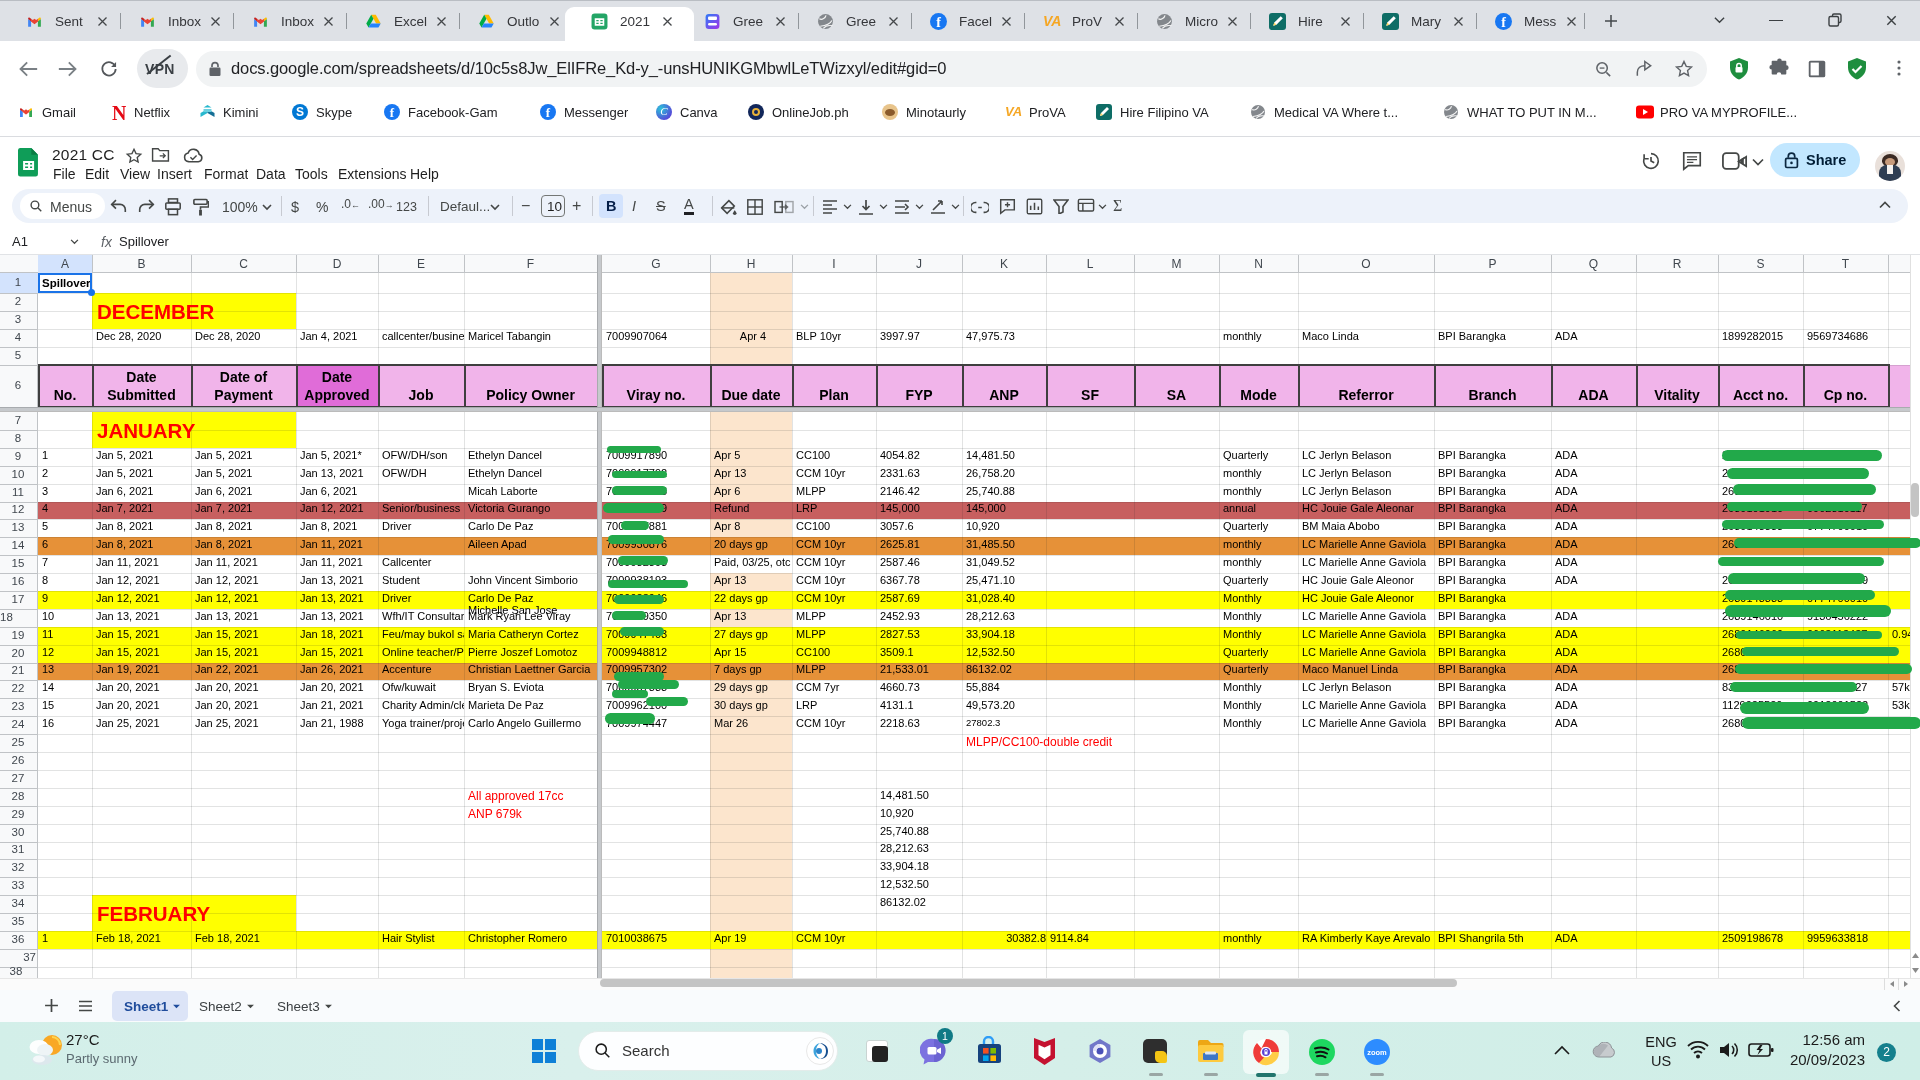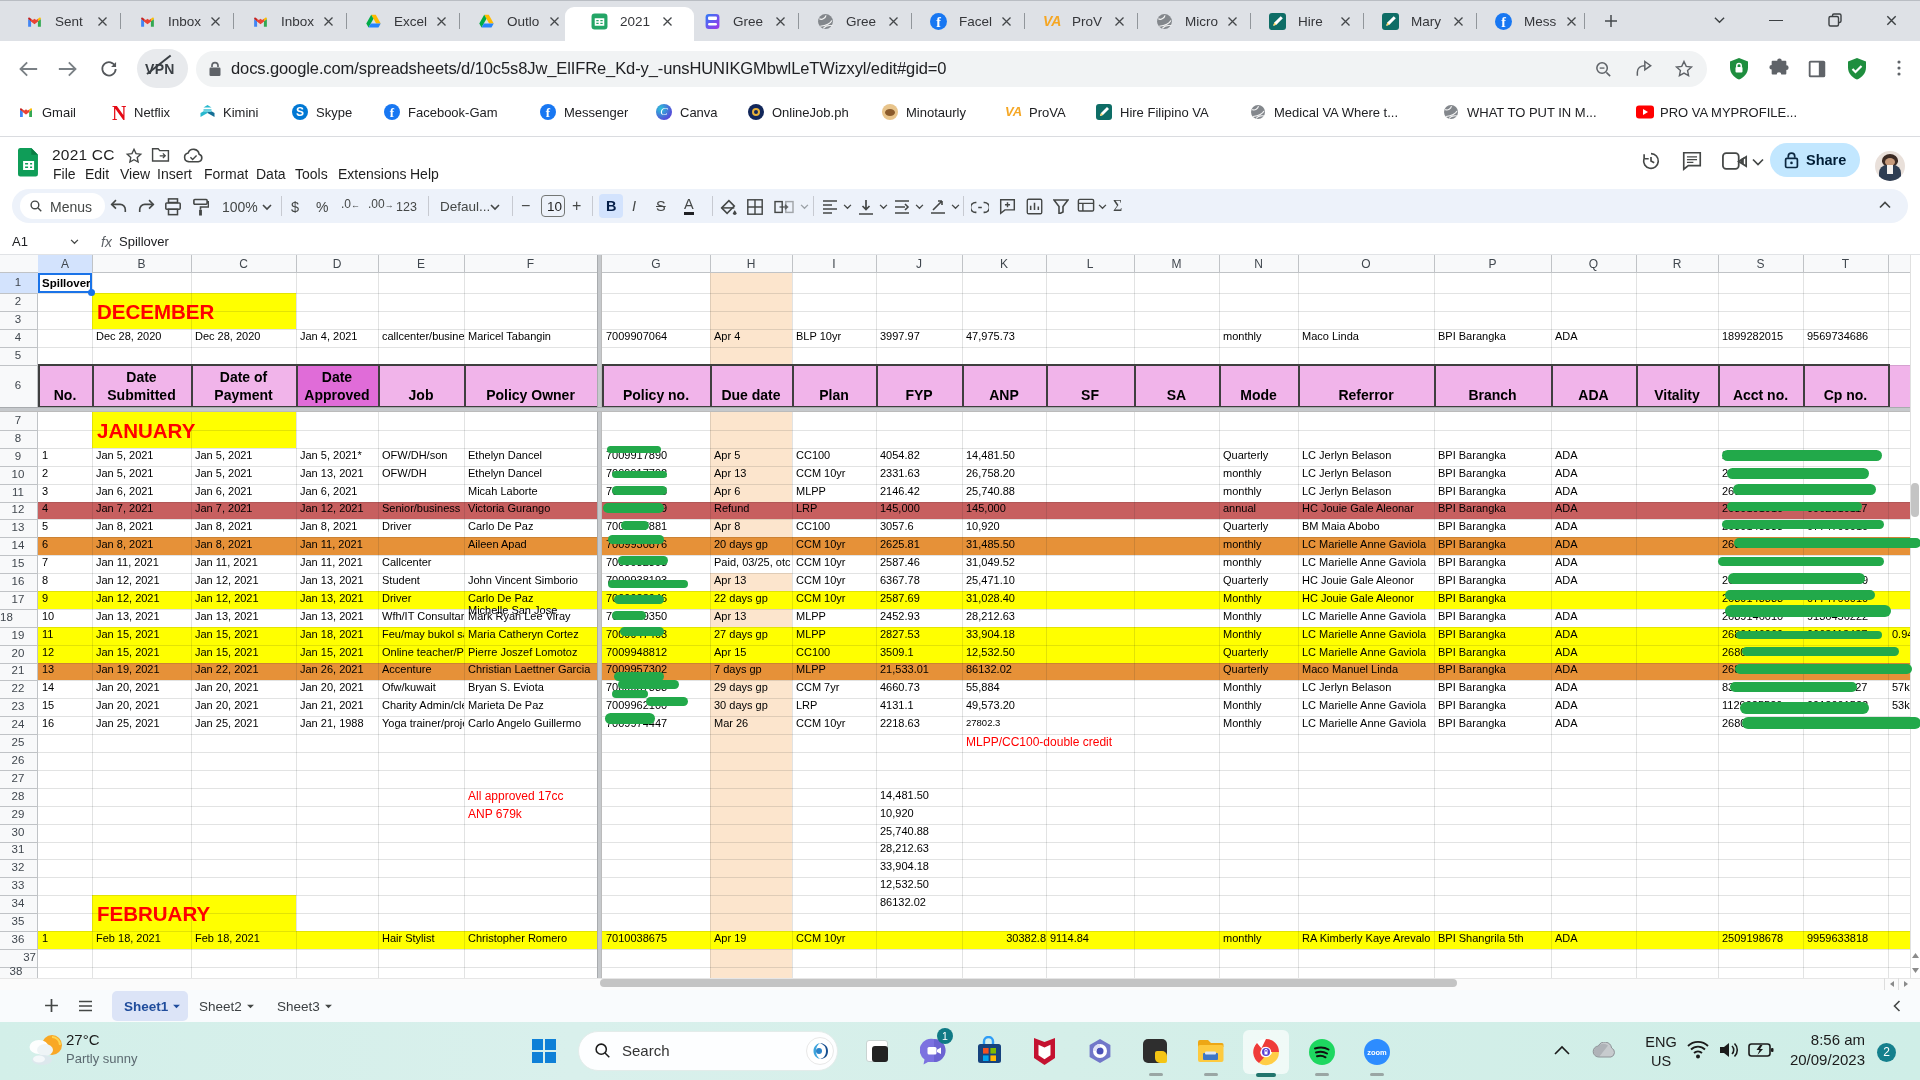--- a/index.html
+++ b/index.html
@@ -688,41 +688,41 @@
 <div class="txt" style="left:97px;top:902px;width:200px;font-size:20.5px;font-weight:bold;color:#f00">FEBRUARY</div>
 <div class="txt" style="left:42px;top:277px;font-size:11.5px;font-weight:bold;color:#000">Spillover</div>
 <div class="ab" style="left:38px;top:273px;width:54px;height:20px;border:2px solid #1a73e8"></div>
 <div class="ab" style="left:88px;top:289px;width:7px;height:7px;border-radius:50%;background:#1a73e8"></div>
 <div class="ab" style="left:38px;top:387px;width:54px;text-align:center;font-size:14px;font-weight:bold;color:#000;line-height:17.5px">No.</div>
 <div class="ab" style="left:92px;top:369px;width:99px;text-align:center;font-size:14px;font-weight:bold;color:#000;line-height:17.5px">Date<br>Submitted</div>
 <div class="ab" style="left:191px;top:369px;width:105px;text-align:center;font-size:14px;font-weight:bold;color:#000;line-height:17.5px">Date of<br>Payment</div>
 <div class="ab" style="left:296px;top:369px;width:82px;text-align:center;font-size:14px;font-weight:bold;color:#000;line-height:17.5px">Date<br>Approved</div>
 <div class="ab" style="left:378px;top:387px;width:86px;text-align:center;font-size:14px;font-weight:bold;color:#000;line-height:17.5px">Job</div>
 <div class="ab" style="left:464px;top:387px;width:133px;text-align:center;font-size:14px;font-weight:bold;color:#000;line-height:17.5px">Policy Owner</div>
-<div class="ab" style="left:602px;top:387px;width:108px;text-align:center;font-size:14px;font-weight:bold;color:#000;line-height:17.5px">Policy no.</div>
+<div class="ab" style="left:602px;top:387px;width:108px;text-align:center;font-size:14px;font-weight:bold;color:#000;line-height:17.5px">Viray no.</div>
 <div class="ab" style="left:710px;top:387px;width:82px;text-align:center;font-size:14px;font-weight:bold;color:#000;line-height:17.5px">Due date</div>
 <div class="ab" style="left:792px;top:387px;width:84px;text-align:center;font-size:14px;font-weight:bold;color:#000;line-height:17.5px">Plan</div>
 <div class="ab" style="left:876px;top:387px;width:86px;text-align:center;font-size:14px;font-weight:bold;color:#000;line-height:17.5px">FYP</div>
 <div class="ab" style="left:962px;top:387px;width:84px;text-align:center;font-size:14px;font-weight:bold;color:#000;line-height:17.5px">ANP</div>
 <div class="ab" style="left:1046px;top:387px;width:88px;text-align:center;font-size:14px;font-weight:bold;color:#000;line-height:17.5px">SF</div>
 <div class="ab" style="left:1134px;top:387px;width:85px;text-align:center;font-size:14px;font-weight:bold;color:#000;line-height:17.5px">SA</div>
 <div class="ab" style="left:1219px;top:387px;width:79px;text-align:center;font-size:14px;font-weight:bold;color:#000;line-height:17.5px">Mode</div>
 <div class="ab" style="left:1298px;top:387px;width:136px;text-align:center;font-size:14px;font-weight:bold;color:#000;line-height:17.5px">Referror</div>
 <div class="ab" style="left:1434px;top:387px;width:117px;text-align:center;font-size:14px;font-weight:bold;color:#000;line-height:17.5px">Branch</div>
 <div class="ab" style="left:1551px;top:387px;width:85px;text-align:center;font-size:14px;font-weight:bold;color:#000;line-height:17.5px">ADA</div>
 <div class="ab" style="left:1636px;top:387px;width:82px;text-align:center;font-size:14px;font-weight:bold;color:#000;line-height:17.5px">Vitality</div>
 <div class="ab" style="left:1718px;top:387px;width:85px;text-align:center;font-size:14px;font-weight:bold;color:#000;line-height:17.5px">Acct no.</div>
 <div class="ab" style="left:1803px;top:387px;width:85px;text-align:center;font-size:14px;font-weight:bold;color:#000;line-height:17.5px">Cp no.</div>
 <div class="txt" style="left:96px;top:329.5px;width:95px;font-size:11px;color:#000;">Dec 28, 2020</div>
 <div class="txt" style="left:195px;top:329.5px;width:101px;font-size:11px;color:#000;">Dec 28, 2020</div>
 <div class="txt" style="left:300px;top:329.5px;width:78px;font-size:11px;color:#000;">Jan 4, 2021</div>
 <div class="txt" style="left:382px;top:329.5px;width:82px;font-size:11px;color:#000;">callcenter/busines</div>
 <div class="txt" style="left:468px;top:329.5px;width:129px;font-size:11px;color:#000;">Maricel Tabangin</div>
 <div class="txt" style="left:606px;top:329.5px;width:104px;font-size:11px;color:#000;">7009907064</div>
-<div class="txt" style="left:714px;top:329.5px;width:78px;font-size:11px;color:#000;">Apr 4</div>
+<div class="txt" style="left:714px;top:329.5px;width:78px;font-size:11px;color:#000;text-align:center;">Apr 4</div>
 <div class="txt" style="left:796px;top:329.5px;width:80px;font-size:11px;color:#000;">BLP 10yr</div>
 <div class="txt" style="left:880px;top:329.5px;width:82px;font-size:11px;color:#000;">3997.97</div>
 <div class="txt" style="left:966px;top:329.5px;width:80px;font-size:11px;color:#000;">47,975.73</div>
 <div class="txt" style="left:1223px;top:329.5px;width:75px;font-size:11px;color:#000;">monthly</div>
 <div class="txt" style="left:1302px;top:329.5px;width:132px;font-size:11px;color:#000;">Maco Linda</div>
 <div class="txt" style="left:1438px;top:329.5px;width:113px;font-size:11px;color:#000;">BPI Barangka</div>
 <div class="txt" style="left:1555px;top:329.5px;width:81px;font-size:11px;color:#000;">ADA</div>
 <div class="txt" style="left:1722px;top:329.5px;width:81px;font-size:11px;color:#000;">1899282015</div>
 <div class="txt" style="left:1807px;top:329.5px;width:81px;font-size:11px;color:#000;">9569734686</div>
 <div class="txt" style="left:42px;top:448.5px;width:50px;font-size:11px;color:#000;">1</div>
@@ -1201,14 +1201,14 @@
   </svg>
 <svg class="ab" style="left:1718px;top:1040px" width="22" height="20" viewBox="0 0 22 20">
     <path d="M2 7h4l5-4v14l-5-4H2z" fill="#1b1b1b"></path>
     <path d="M14 6a5.5 5.5 0 0 1 0 8M16.5 3.5a9 9 0 0 1 0 13" stroke="#1b1b1b" stroke-width="1.6" fill="none"></path>
   </svg>
 <svg class="ab" style="left:1748px;top:1041px" width="26" height="18" viewBox="0 0 26 18">
     <rect x="1" y="3" width="21" height="12" rx="2.5" stroke="#1b1b1b" stroke-width="1.6" fill="none"></rect>
     <rect x="23" y="7" width="2.5" height="4" rx="1" fill="#1b1b1b"></rect>
     <path d="M12 4l-3.5 5h3l-2 5 5.5-6h-3l2.5-4z" fill="#1b1b1b"></path>
   </svg>
-<div class="txt" style="left:1795px;top:1031px;width:70px;text-align:right;font-size:15px;color:#1b1b1b">8:56 am</div>
+<div class="txt" style="left:1795px;top:1031px;width:70px;text-align:right;font-size:15px;color:#1b1b1b">12:56 am</div>
 <div class="txt" style="left:1782px;top:1051px;width:83px;text-align:right;font-size:15px;color:#1b1b1b">20/09/2023</div>
 <div class="ab" style="left:1877px;top:1043px;width:19px;height:19px;border-radius:50%;background:#15808d;color:#fff;font-size:12px;text-align:center;line-height:19px">2</div>
 </body></html>

